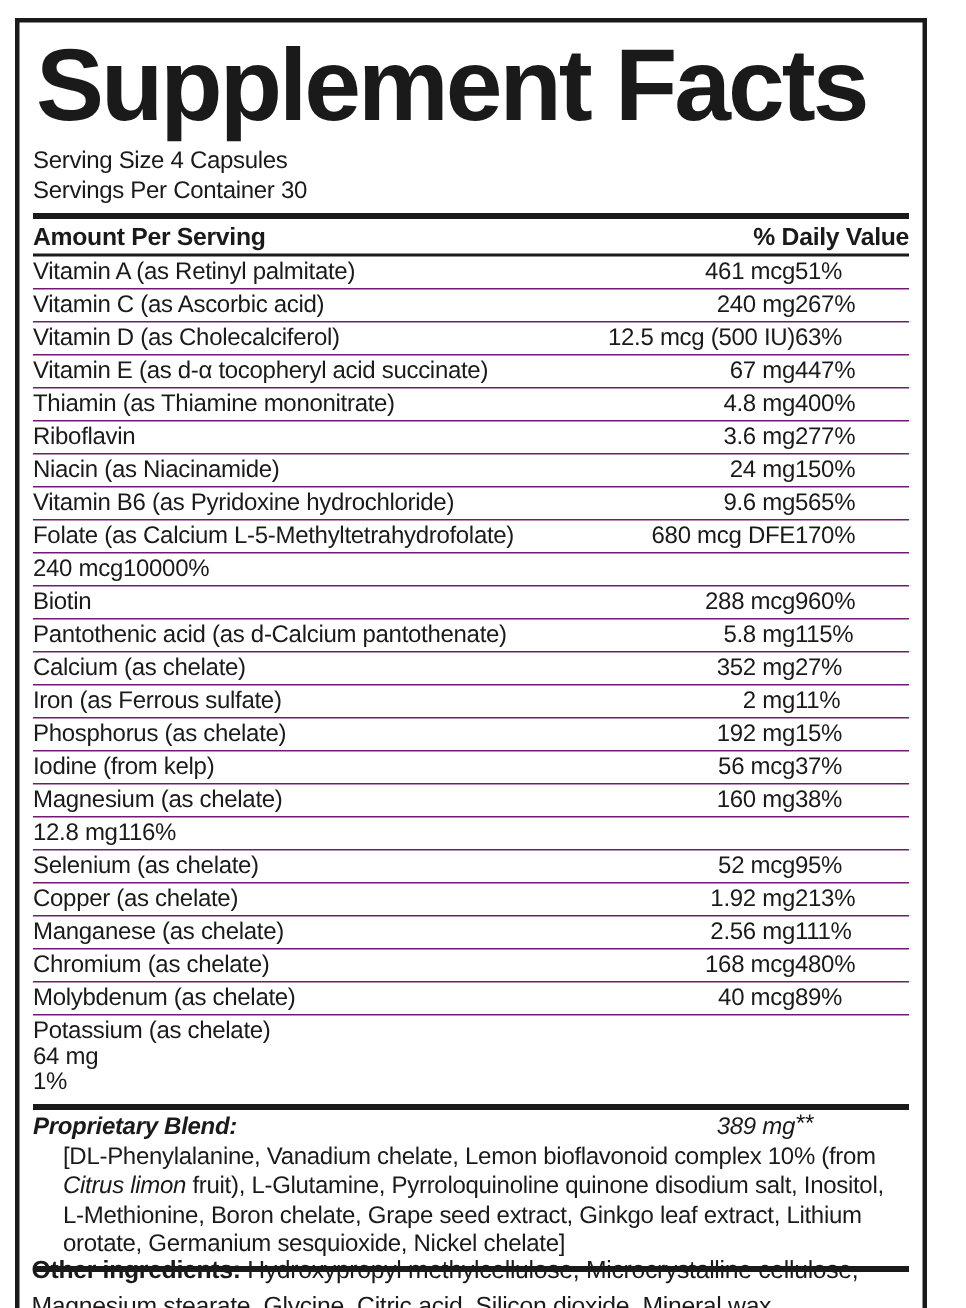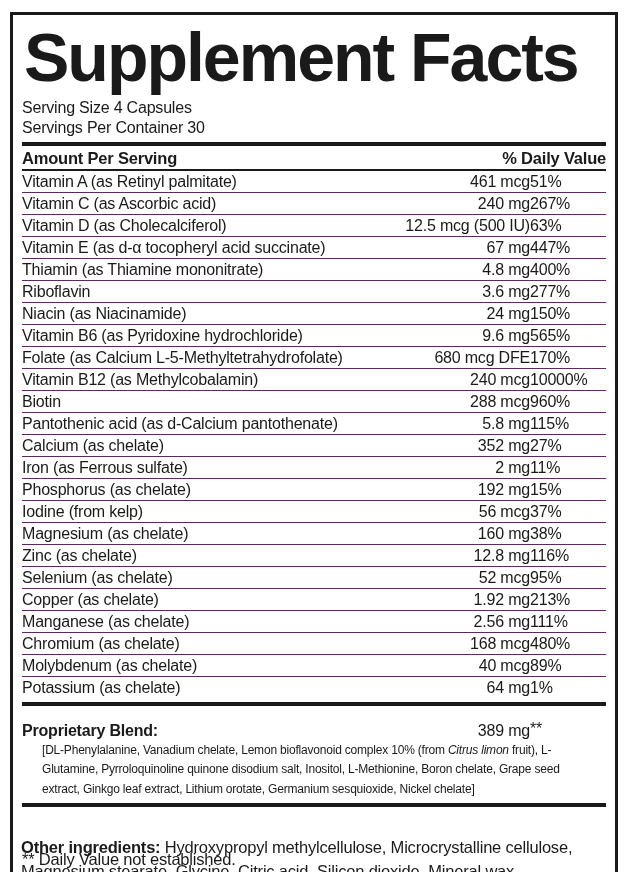--- a/index.html
+++ b/index.html
@@ -57,31 +57,31 @@
   }
   .row {
     display: flex;
     align-items: baseline;
     font-size: 16px;
     line-height: 17px;
     padding: 2px 0;
     letter-spacing: -0.2px;
   }
   .rows .row { border-bottom: 1px solid #701a75; }
-  .rows .row:last-child { border-bottom: none; }
+  .rows .row:last-child { border-bottom: none; flex-direction: column; }
   .cell.name { flex: 1; padding-right: 6px; }
   .cell.amount { text-align: right; white-space: nowrap; }
   .cell.dv { width: 76px; white-space: nowrap; }
-  .blend-row { padding: 16px 0 1px 0; }
+  .blend-row { padding: 3px 0 1px 0; font-style: italic; }
   .blend-row .name { font-weight: bold; }
   .blend-row .dv { align-self: flex-start; line-height: 14px; }
   .blend-desc {
     margin: 1px 0 4px 20px;
     max-width: 548px;
-    font-size: 12px;
+    font-size: 16px;
     line-height: 19.5px;
     letter-spacing: -0.2px;
   }
   .blend-desc .latin { font-style: italic; }
   .footnote {
     font-size: 16.5px;
     line-height: 18px;
     padding: 3px 0 2px 0;
     letter-spacing: -0.2px;
     margin-top: 40px;
@@ -167,21 +167,20 @@
     <span class="cell dv">565%</span>
   </div>
 
   <div class="row">
     <span class="cell name">Folate (as Calcium L-5-Methyltetrahydrofolate)</span>
     <span class="cell amount">680 mcg DFE</span>
     <span class="cell dv">170%</span>
   </div>
 
   <div class="row">
-    <span class="cell name">Vitamin B12 (as Methylcobalamin)</span>
     <span class="cell amount">240 mcg</span>
     <span class="cell dv">10000%</span>
   </div>
 
   <div class="row">
     <span class="cell name">Biotin</span>
     <span class="cell amount">288 mcg</span>
     <span class="cell dv">960%</span>
   </div>
 
@@ -215,21 +214,20 @@
     <span class="cell dv">37%</span>
   </div>
 
   <div class="row">
     <span class="cell name">Magnesium (as chelate)</span>
     <span class="cell amount">160 mg</span>
     <span class="cell dv">38%</span>
   </div>
 
   <div class="row">
-    <span class="cell name">Zinc (as chelate)</span>
     <span class="cell amount">12.8 mg</span>
     <span class="cell dv">116%</span>
   </div>
 
   <div class="row">
     <span class="cell name">Selenium (as chelate)</span>
     <span class="cell amount">52 mcg</span>
     <span class="cell dv">95%</span>
   </div>
 

